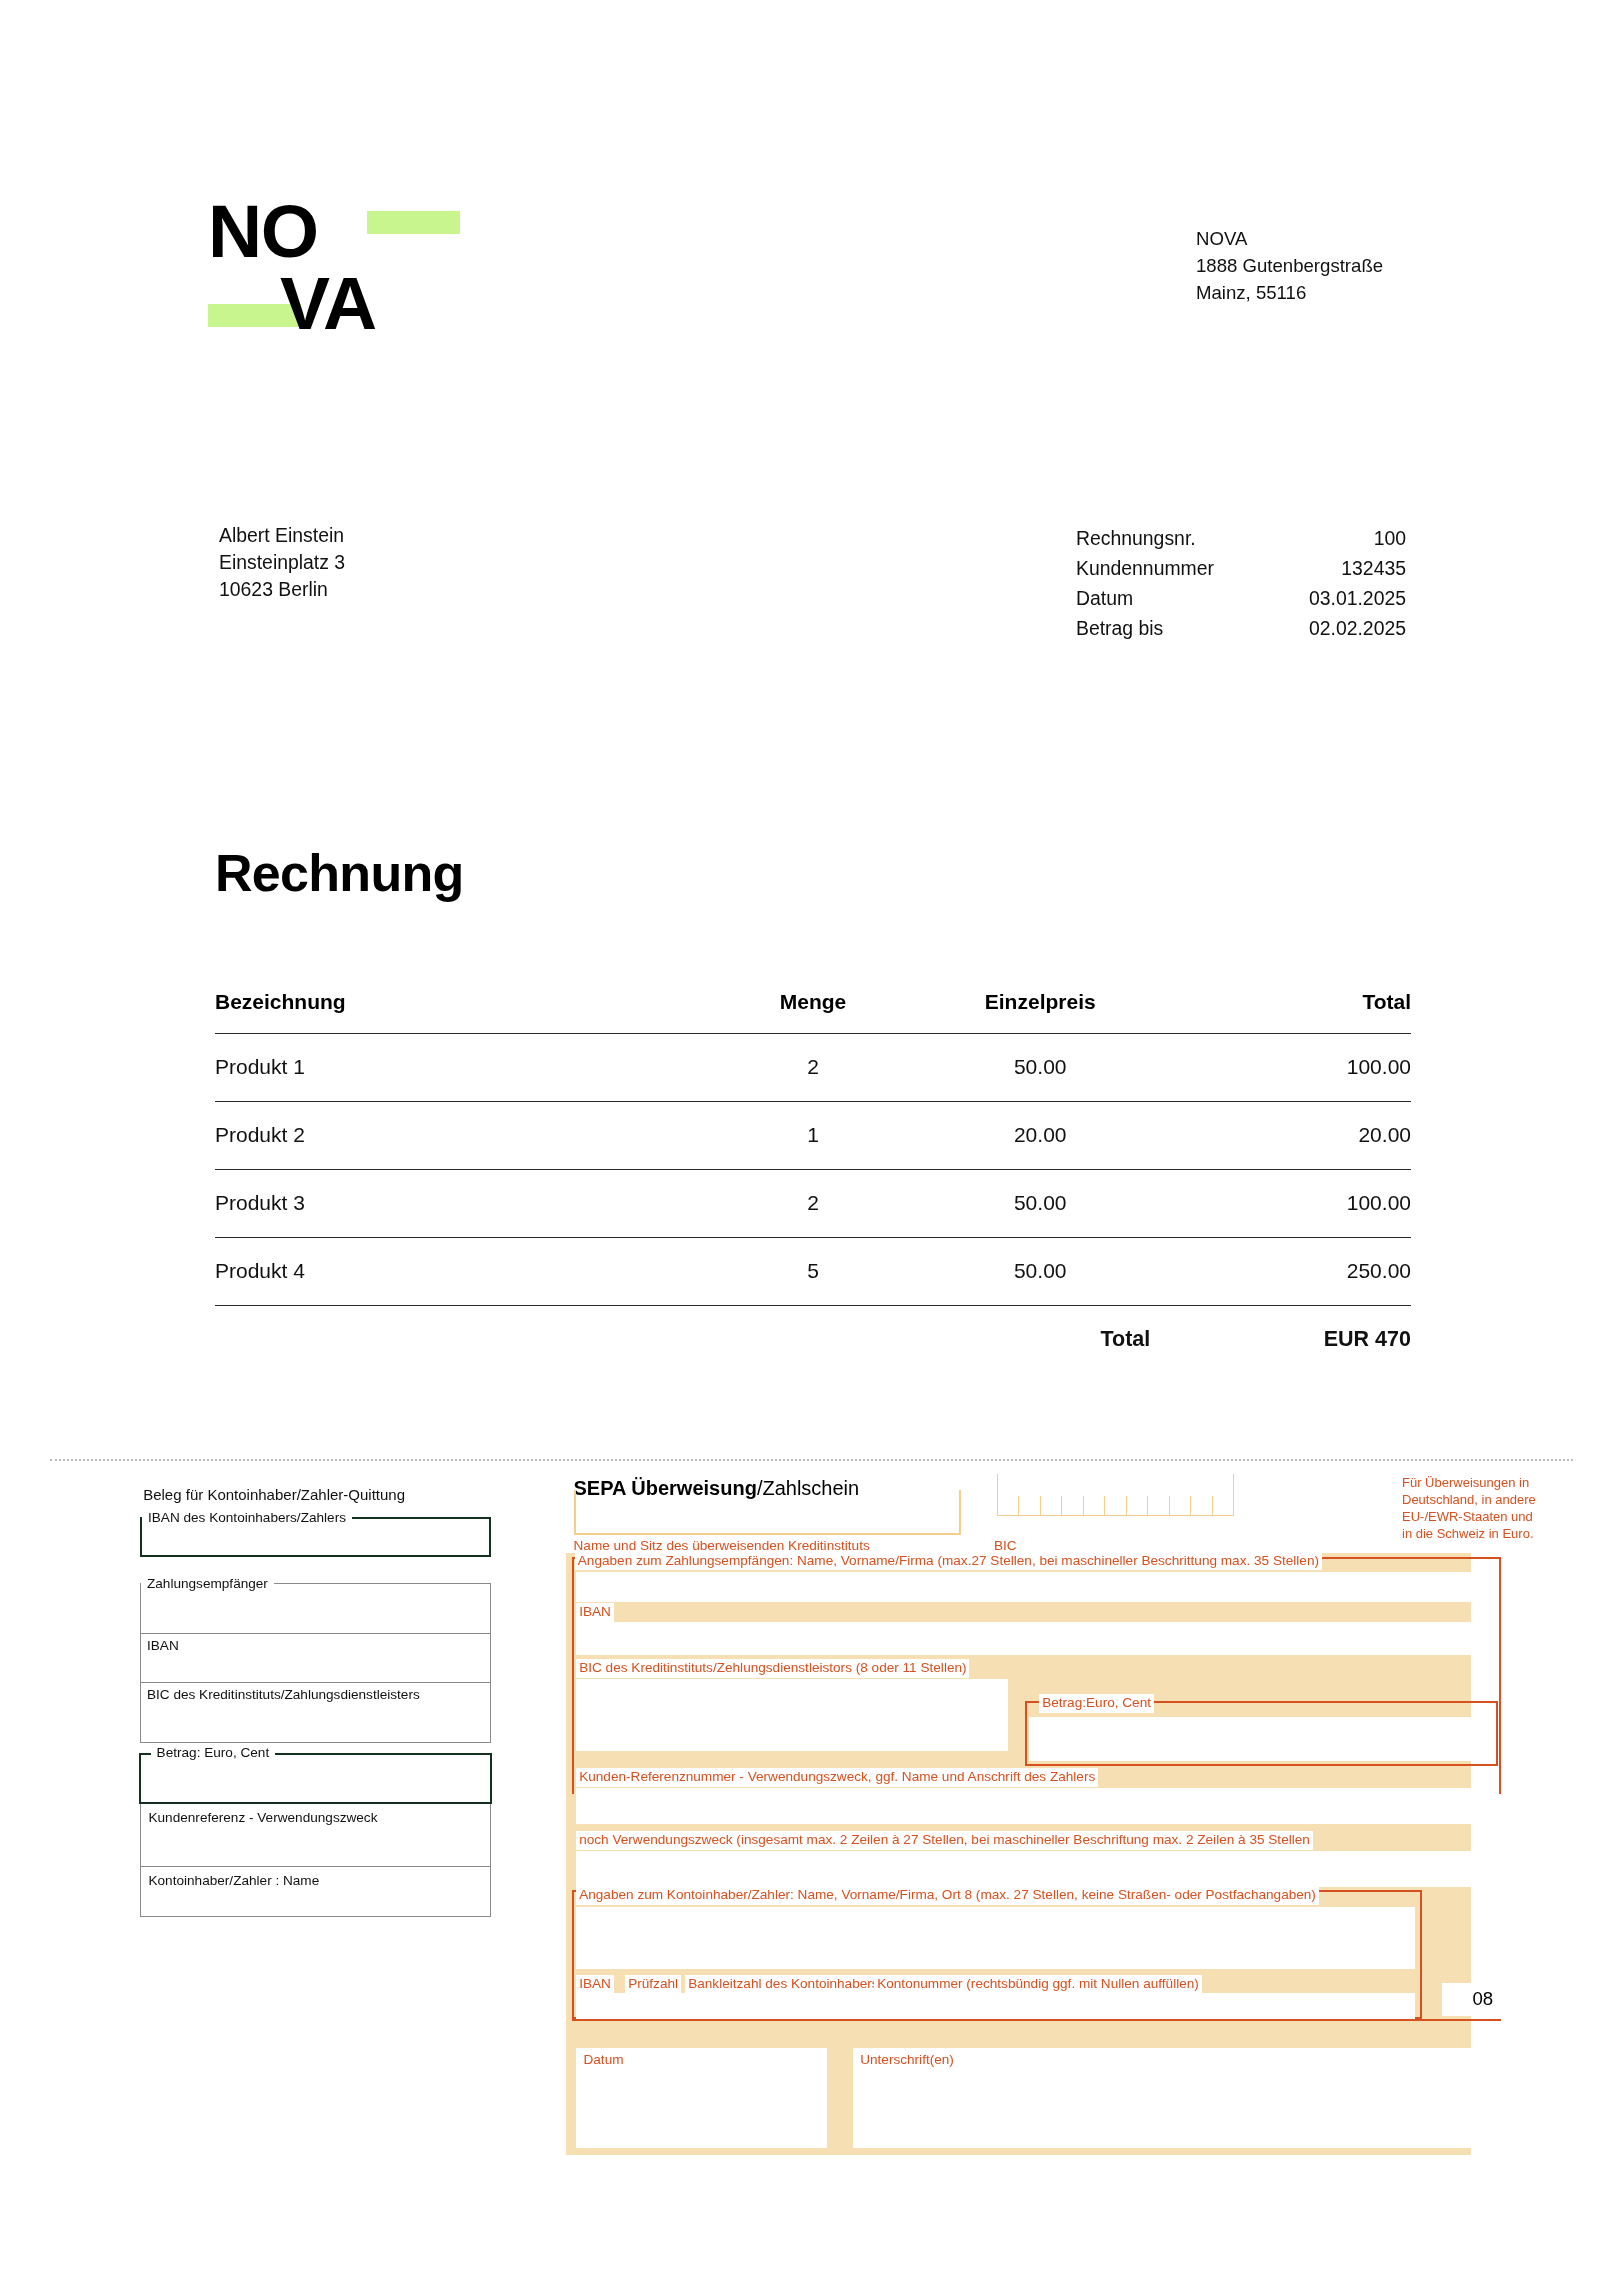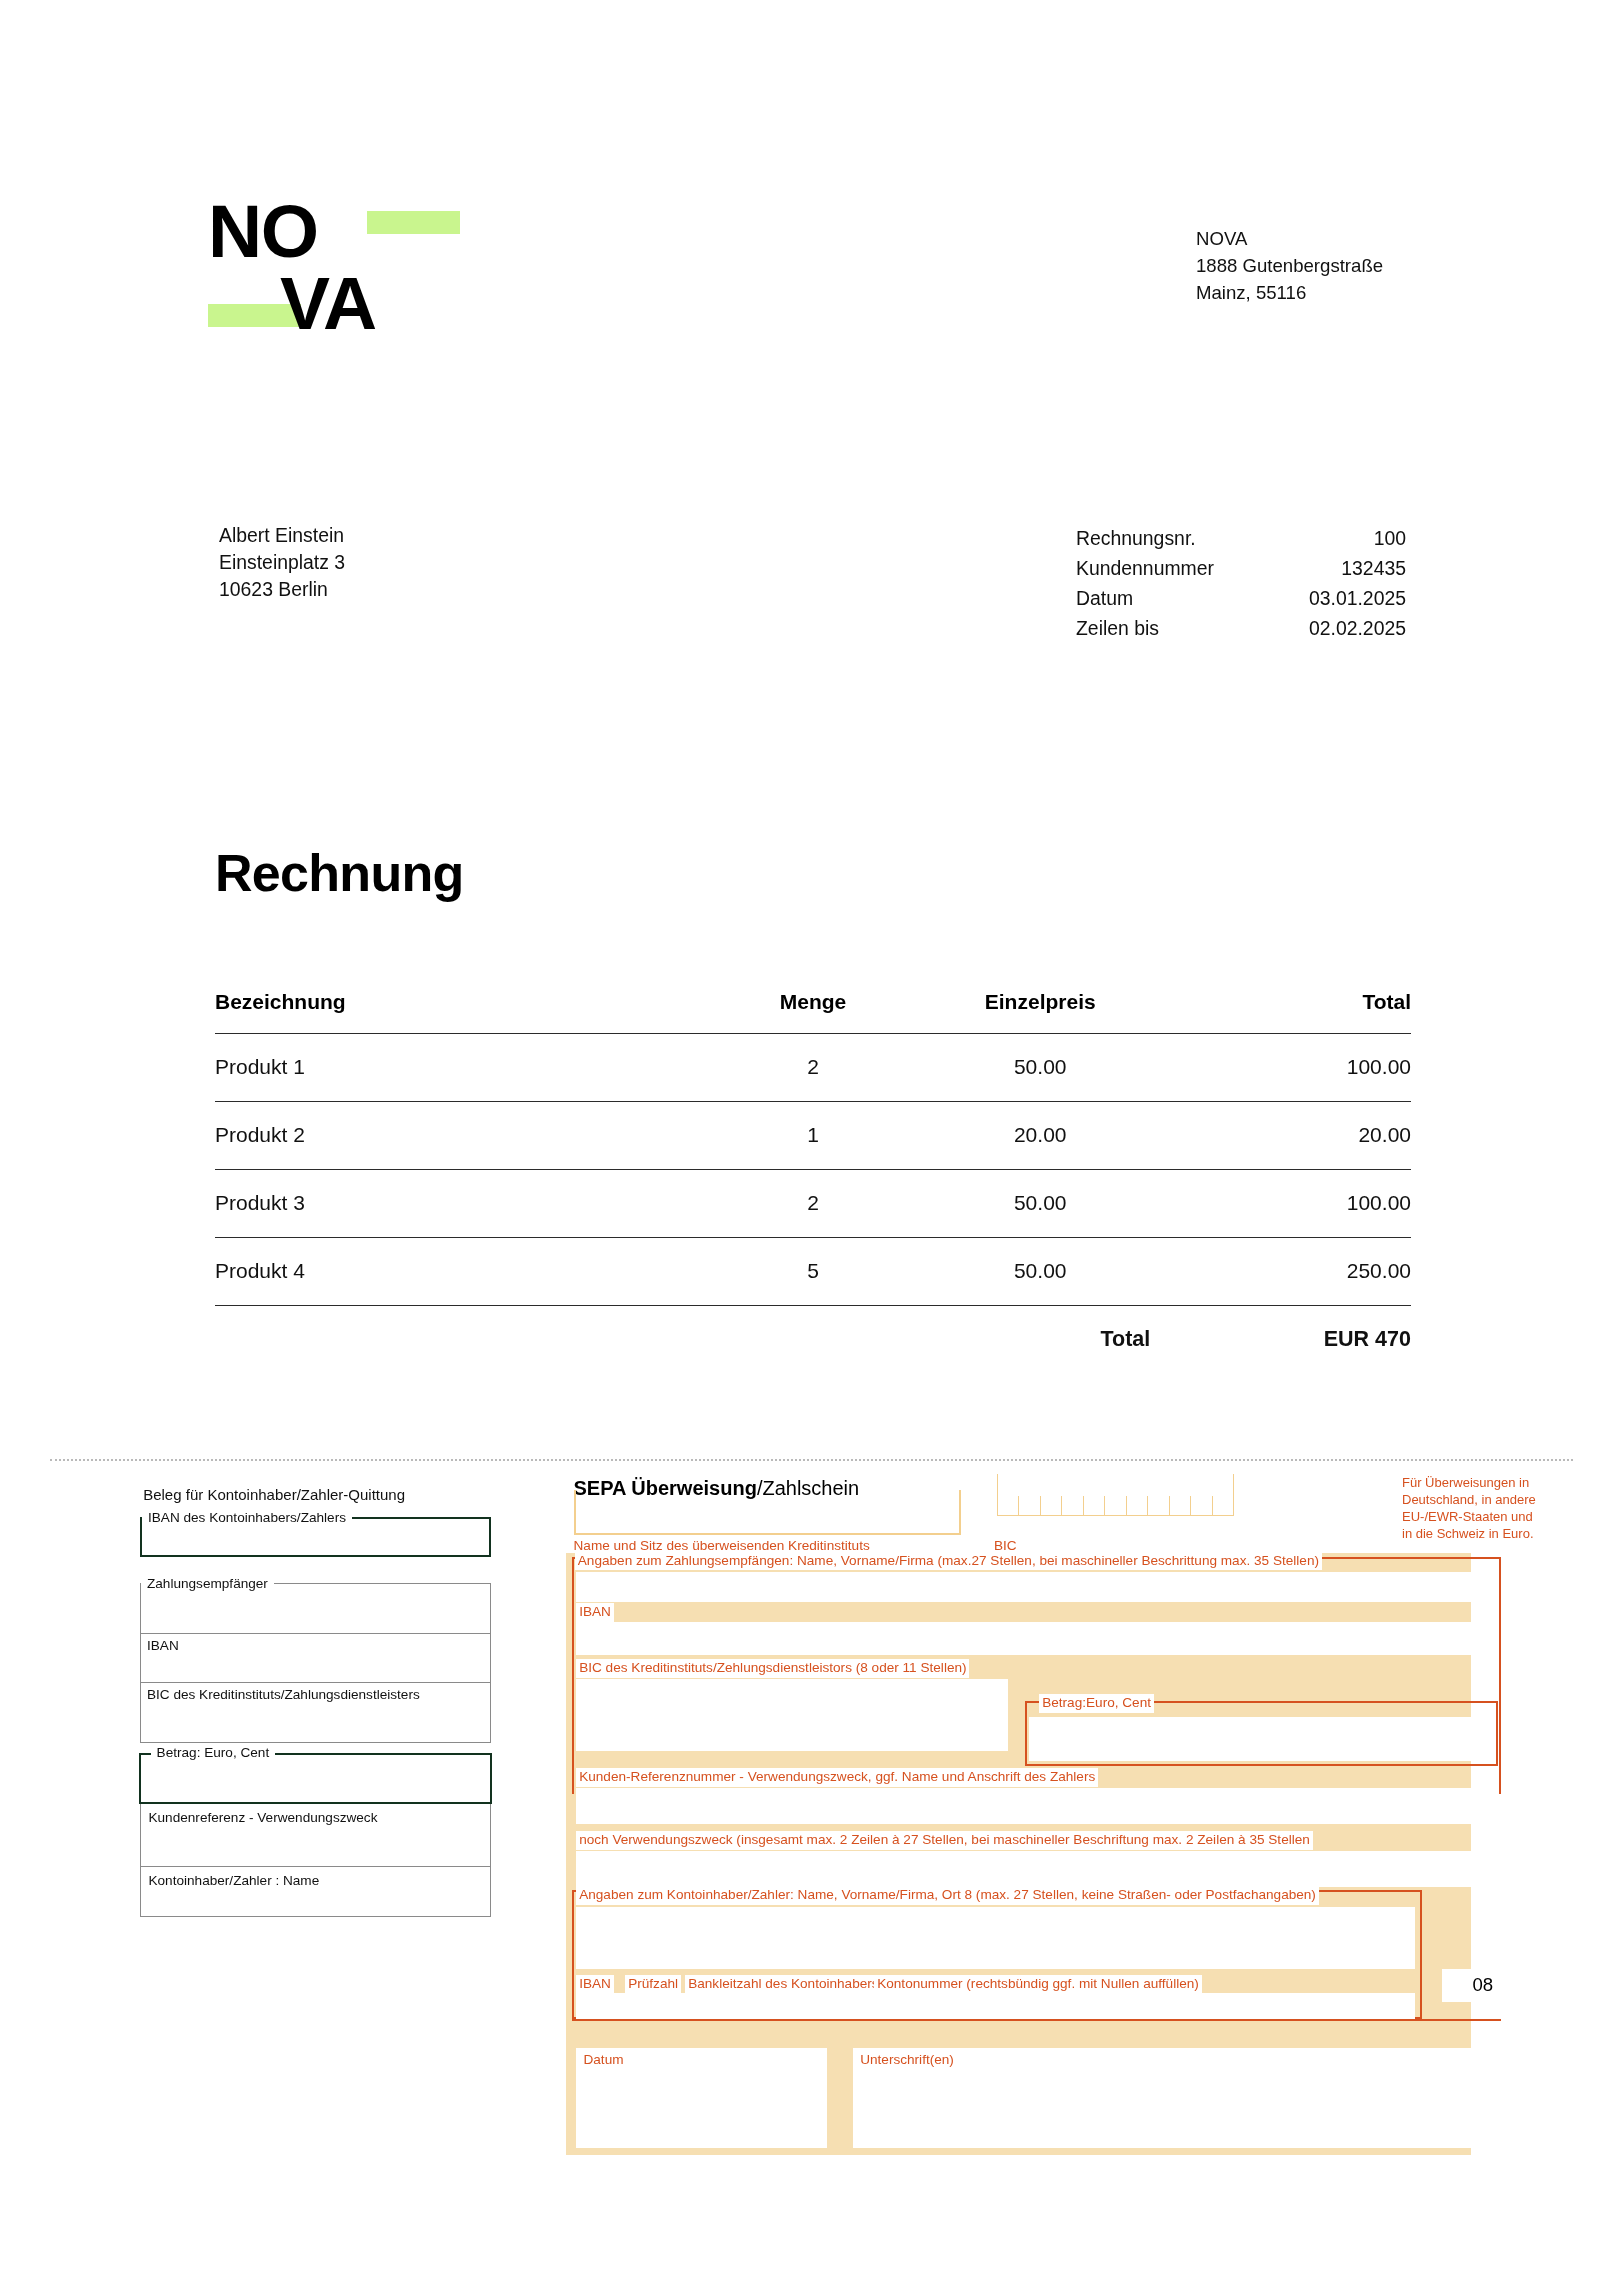--- a/index.html
+++ b/index.html
@@ -300,21 +300,21 @@
     </div>
     <div class="meta-row">
       <span class="meta-label">Kundennummer</span>
       <span class="meta-value">132435</span>
     </div>
     <div class="meta-row">
       <span class="meta-label">Datum</span>
       <span class="meta-value">03.01.2025</span>
     </div>
     <div class="meta-row">
-      <span class="meta-label">Zeilen bis</span>
+      <span class="meta-label">Betrag bis</span>
       <span class="meta-value">02.02.2025</span>
     </div>
   </div>
 
   <div class="title">Rechnung</div>
 
   <table class="table">
     <thead>
       <tr>
         <th class="c-name">Bezeichnung</th>
@@ -447,21 +447,21 @@
         <div class="obox" style="left:5.7px; top:337px; width:850px; height:129px;"></div>
         <div class="flabel" style="left:10px; top:333px;">Angaben zum Kontoinhaber/Zahler: Name, Vorname/Firma, Ort 8 (max. 27 Stellen, keine Straßen- oder Postfachangaben)</div>
         <div class="wfield" style="left:10px; top:354px; width:839px; height:62px;"></div>
 
         <div class="flabel" style="left:10px; top:422px;">IBAN</div>
         <div class="flabel" style="left:59px; top:422px;">Prüfzahl</div>
         <div class="flabel" style="left:119px; top:422px;">Bankleitzahl des Kontoinhabers</div>
         <div class="flabel" style="left:308px; top:422px;">Kontonummer (rechtsbündig ggf. mit Nullen auffüllen)</div>
         <div class="wfield" style="left:10px; top:440px; width:839px; height:26px;"></div>
 
-        <div class="num08" style="left:876px; top:416px; width:53px; height:33px;padding-left:28px;">08</div>
+        <div class="num08" style="left:876px; top:430px; width:53px; height:33px;padding-left:28px;">08</div>
 
         <div class="obox" style="left:5.7px; top:466px; width:929px; height:4.3px; border-width:2.9px 0 0 0;"></div>
         <div class="wfield" style="left:10px; top:495px; width:251px; height:100px;"></div>
         <div class="flabel" style="left:14.3px; top:498px;">Datum</div>
         <div class="wfield" style="left:287px; top:495px; width:635px; height:100px;"></div>
         <div class="flabel" style="left:291px; top:498px;">Unterschrift(en)</div>
       </div>
     </div>
   </div>
 </div>

